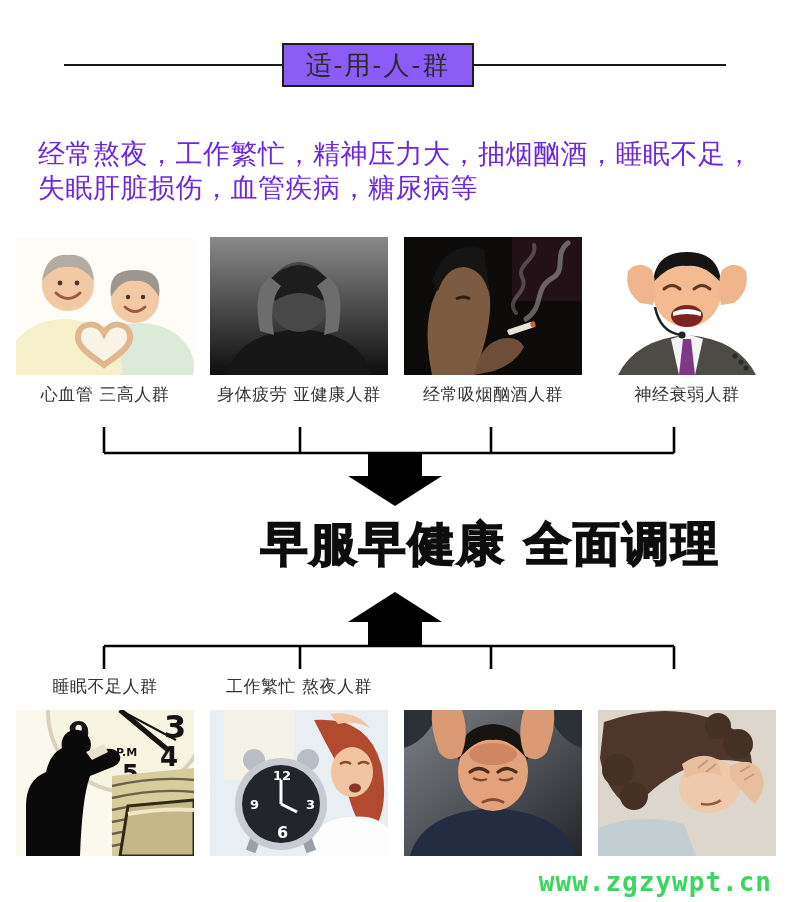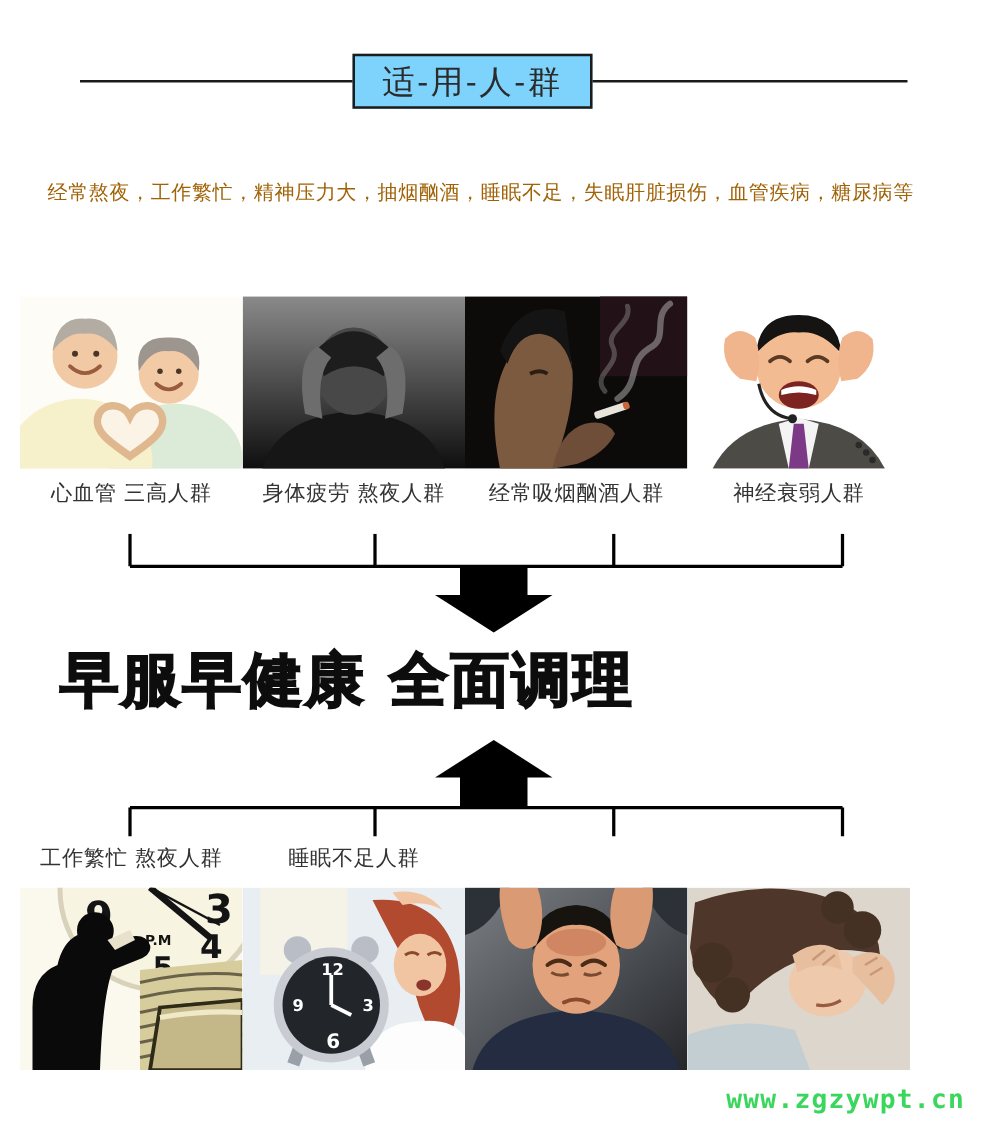--- a/index.html
+++ b/index.html
@@ -2,50 +2,50 @@
 <html><head>
 <meta charset="utf-8">
 <style>
   * { margin:0; padding:0; box-sizing:border-box; }
   body { background:#fff; font-family:"DejaVu Sans", sans-serif; }
   .page { position:relative; width:790px; height:902px; background:#ffffff; overflow:hidden; margin:0 auto; }
 
   
   .hdr-line { position:absolute; left:64px; top:64px; width:662px; border-top:2px solid #1a1a1a; }
   .hdr-box { position:absolute; left:282px; top:43px; width:192px; height:44px;
-             background:#7dd3fc; border:2px solid #1c1c1c; display:flex; align-items:center; justify-content:center;
+             background:#8b5cf6; border:2px solid #1c1c1c; display:flex; align-items:center; justify-content:center;
              font-size:26px; color:#2b2b2b; letter-spacing:2px; z-index:2; font-family:"DejaVu Serif", serif; }
 
   
-  .intro { position:absolute; left:38px; top:137px; width:718px; font-size:16px; line-height:34px;
-           color:#a16207; letter-spacing:0.5px; }
-
-  
-  .grid { position:absolute; left:16px; width:760px; display:grid; grid-template-columns:repeat(4,178px); }
+  .intro { position:absolute; left:38px; top:137px; width:718px; font-size:27px; line-height:34px;
+           color:#6d28d9; letter-spacing:0.5px; }
+
+  
+  .grid { position:absolute; left:16px; width:760px; display:grid; grid-template-columns:repeat(4,178px); column-gap:16px; }
   .row1-photos { top:237px; }
   .row1-caps   { top:383px; }
   .row2-caps   { top:675px; }
   .row2-photos { top:710px; }
   .ph { width:178px; overflow:hidden; line-height:0; }
   .ph svg { display:block; }
   .cap { text-align:center; font-size:17px; color:#333; letter-spacing:0.5px; white-space:nowrap; }
 
   
   .funnel { position:absolute; left:0; }
   .funnel-top { top:427px; }
   .funnel-bottom { top:591px; }
 
   
-  .headline { position:absolute; top:513px; left:0; width:720px; text-align:left;
-              font-size:47px; font-weight:900; color:#0d0d0d; letter-spacing:2px;margin-left:48px;
+  .headline { position:absolute; top:513px; left:0; width:720px; text-align:right;
+              font-size:47px; font-weight:900; color:#0d0d0d; letter-spacing:2px;
               -webkit-text-stroke:1.6px #0d0d0d; }
 
   
   .watermark { position:absolute; top:867px; right:18px; font-family:"DejaVu Sans Mono", monospace;
-               font-size:21px; font-weight:bold; color:#3bd65e; letter-spacing:1px; }
+               font-size:26px; font-weight:bold; color:#3bd65e; letter-spacing:1px; }
 </style>
 </head>
 <body>
 
 <div class="page">
 
   <div class="hdr-line"></div>
   <div class="hdr-box">
     <span>适-用-人-群</span>
   </div>
@@ -125,21 +125,21 @@
         <circle cx="84" cy="98" r="3.6" fill="#222222"></circle>
         <circle cx="137" cy="119" r="2.6" fill="#2a2a2a"></circle>
           <circle cx="143" cy="125" r="2.6" fill="#2a2a2a"></circle>
           <circle cx="148" cy="131" r="2.6" fill="#2a2a2a"></circle>
       </svg>
     </div>
   </div>
 
   <div class="grid row1-caps">
     <div class="cap">心血管 三高人群</div>
-    <div class="cap">身体疲劳 熬夜人群</div>
+    <div class="cap">身体疲劳 亚健康人群</div>
     <div class="cap">经常吸烟酗酒人群</div>
     <div class="cap">神经衰弱人群</div>
   </div>
 
   <svg class="funnel funnel-top" width="790" height="80" viewBox="0 0 790 80">
     <g stroke="#000000" stroke-width="2.6" fill="none">
       <line x1="104" y1="0" x2="104" y2="26"></line>
       <line x1="300" y1="0" x2="300" y2="26"></line>
       <line x1="491" y1="0" x2="491" y2="26"></line>
       <line x1="674" y1="0" x2="674" y2="26"></line>
@@ -161,22 +161,22 @@
     <g stroke="#000000" stroke-width="2.6" fill="none">
       <line x1="104" y1="55" x2="674" y2="55"></line>
       <line x1="104" y1="55" x2="104" y2="78"></line>
       <line x1="300" y1="55" x2="300" y2="78"></line>
       <line x1="491" y1="55" x2="491" y2="78"></line>
       <line x1="674" y1="55" x2="674" y2="78"></line>
     </g>
   </svg>
 
   <div class="grid row2-caps">
+    <div class="cap">睡眠不足人群</div>
     <div class="cap">工作繁忙 熬夜人群</div>
-    <div class="cap">睡眠不足人群</div>
   </div>
 
   <div class="grid row2-photos">
 
     <div class="ph">
       <svg width="178" height="146" viewBox="0 0 178 146">
         <rect width="178" height="146" fill="#fbf8ee"></rect>
         <circle cx="112" cy="2" r="80" fill="#f8f4e2" stroke="#d8d2ba" stroke-width="4"></circle>
         <text x="52" y="34" font-size="32" fill="#141414" font-weight="bold">9</text>
         <text x="148" y="28" font-size="32" fill="#141414" font-weight="bold">3</text>

